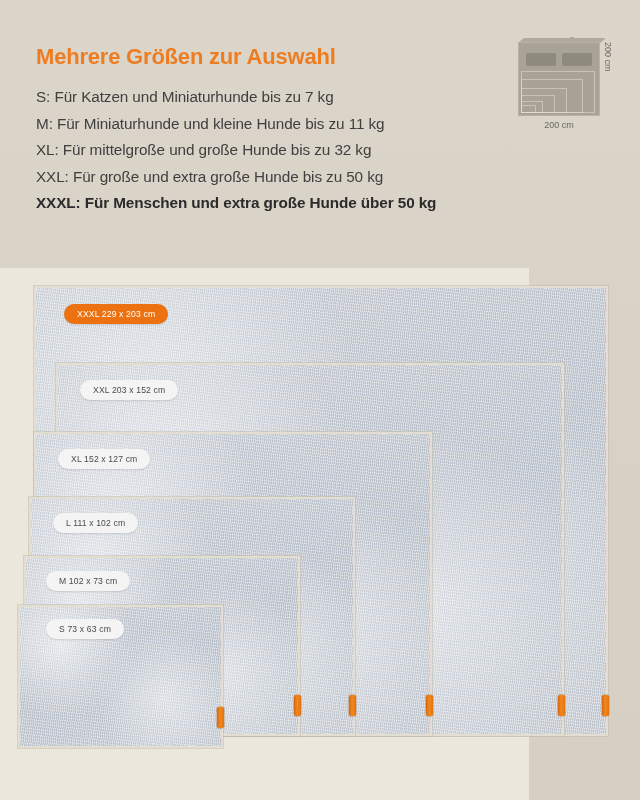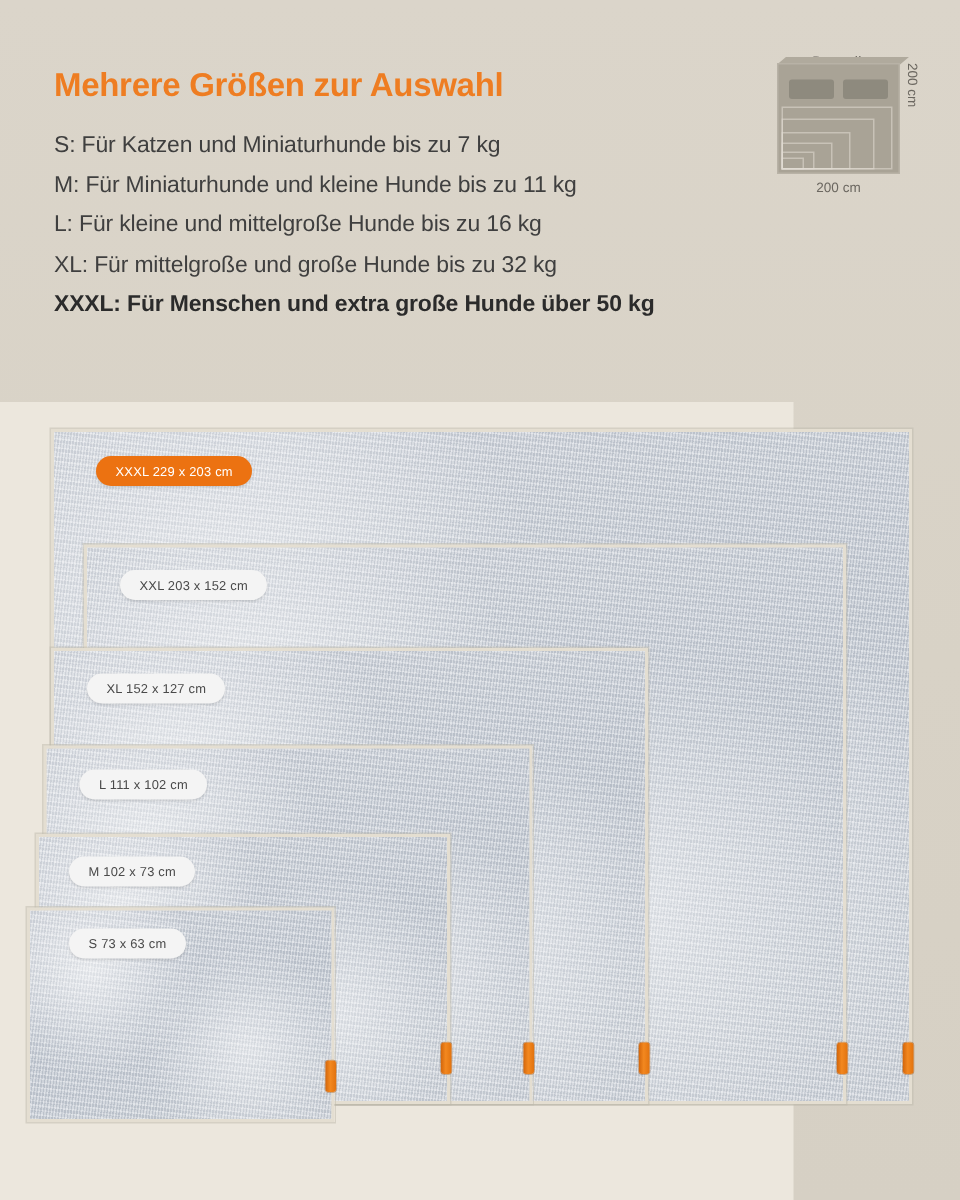--- a/index.html
+++ b/index.html
@@ -108,22 +108,22 @@
 
 <div class="page">
 
   <div class="top">
 
     <div class="title">Mehrere Größen zur Auswahl</div>
 
     <div class="lines">
       <div class="line">S: Für Katzen und Miniaturhunde bis zu 7 kg</div>
       <div class="line">M: Für Miniaturhunde und kleine Hunde bis zu 11 kg</div>
-      <div class="line">L: Für kleine und mittelgroße Hunde bis zu 16 kg</div>
       <div class="line">XL: Für mittelgroße und große Hunde bis zu 32 kg</div>
+      <div class="line">XXL: Für große und extra große Hunde bis zu 50 kg</div>
       <div class="line bold">XXXL: Für Menschen und extra große Hunde über 50 kg</div>
     </div>
 
     <div class="bed-wrap">
       <div class="bed-title">Doppelbett</div>
 
       <div class="bed-box">
         <div class="bed-top"></div>
         <div class="bed-side"></div>
         <div class="bed-face">

